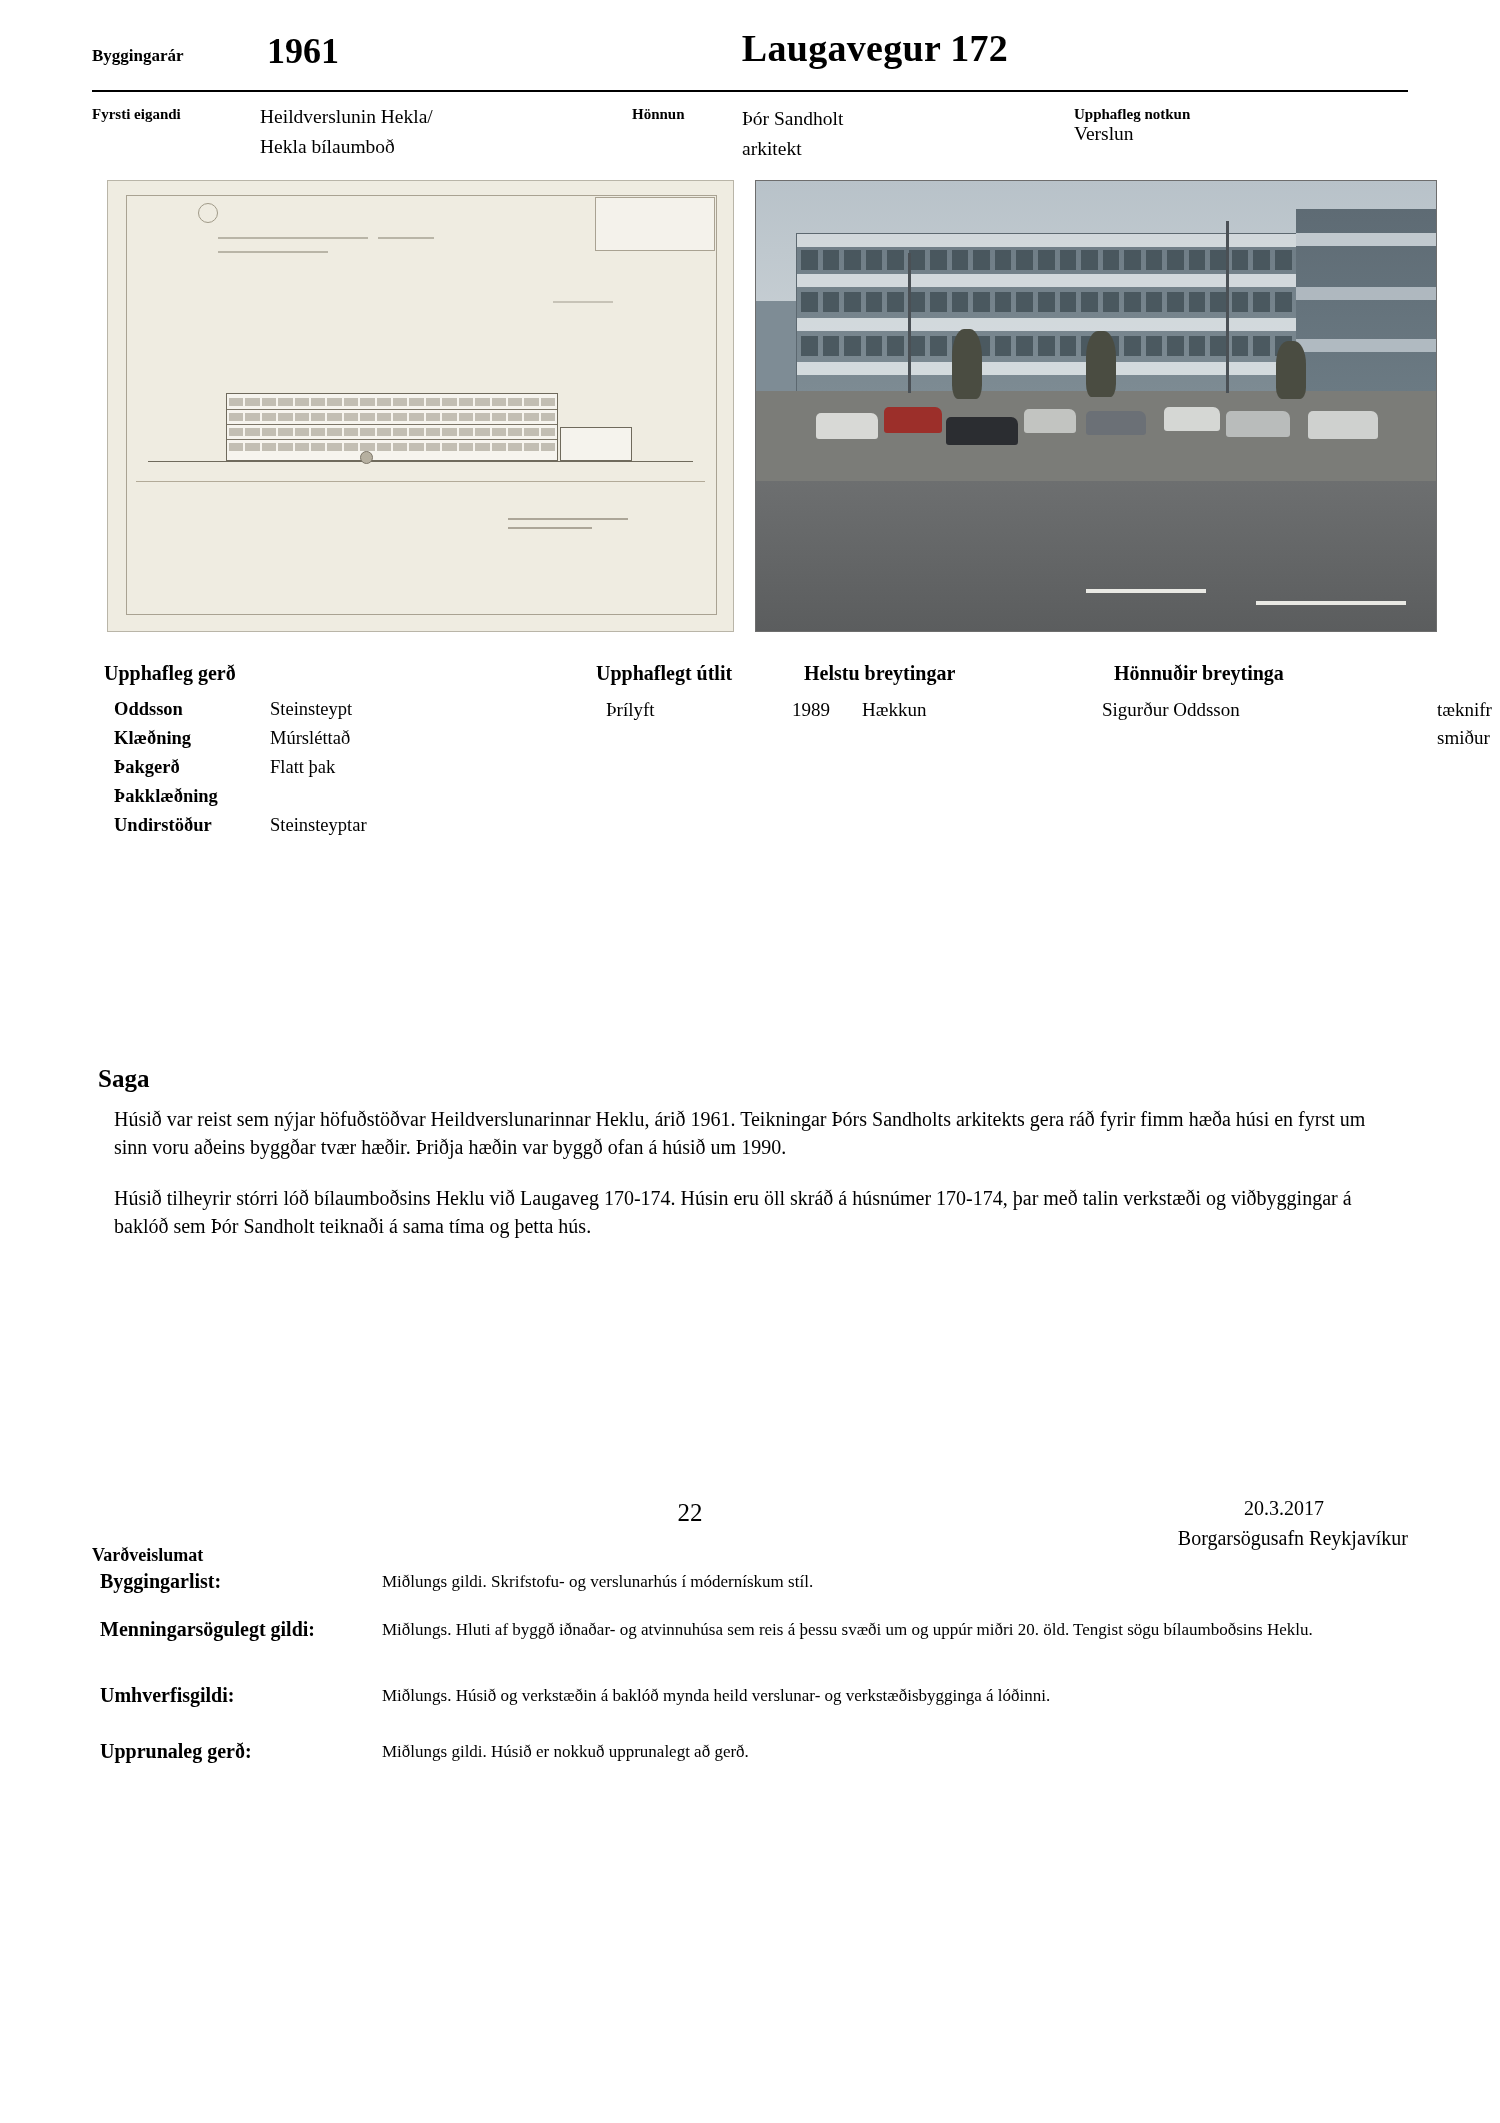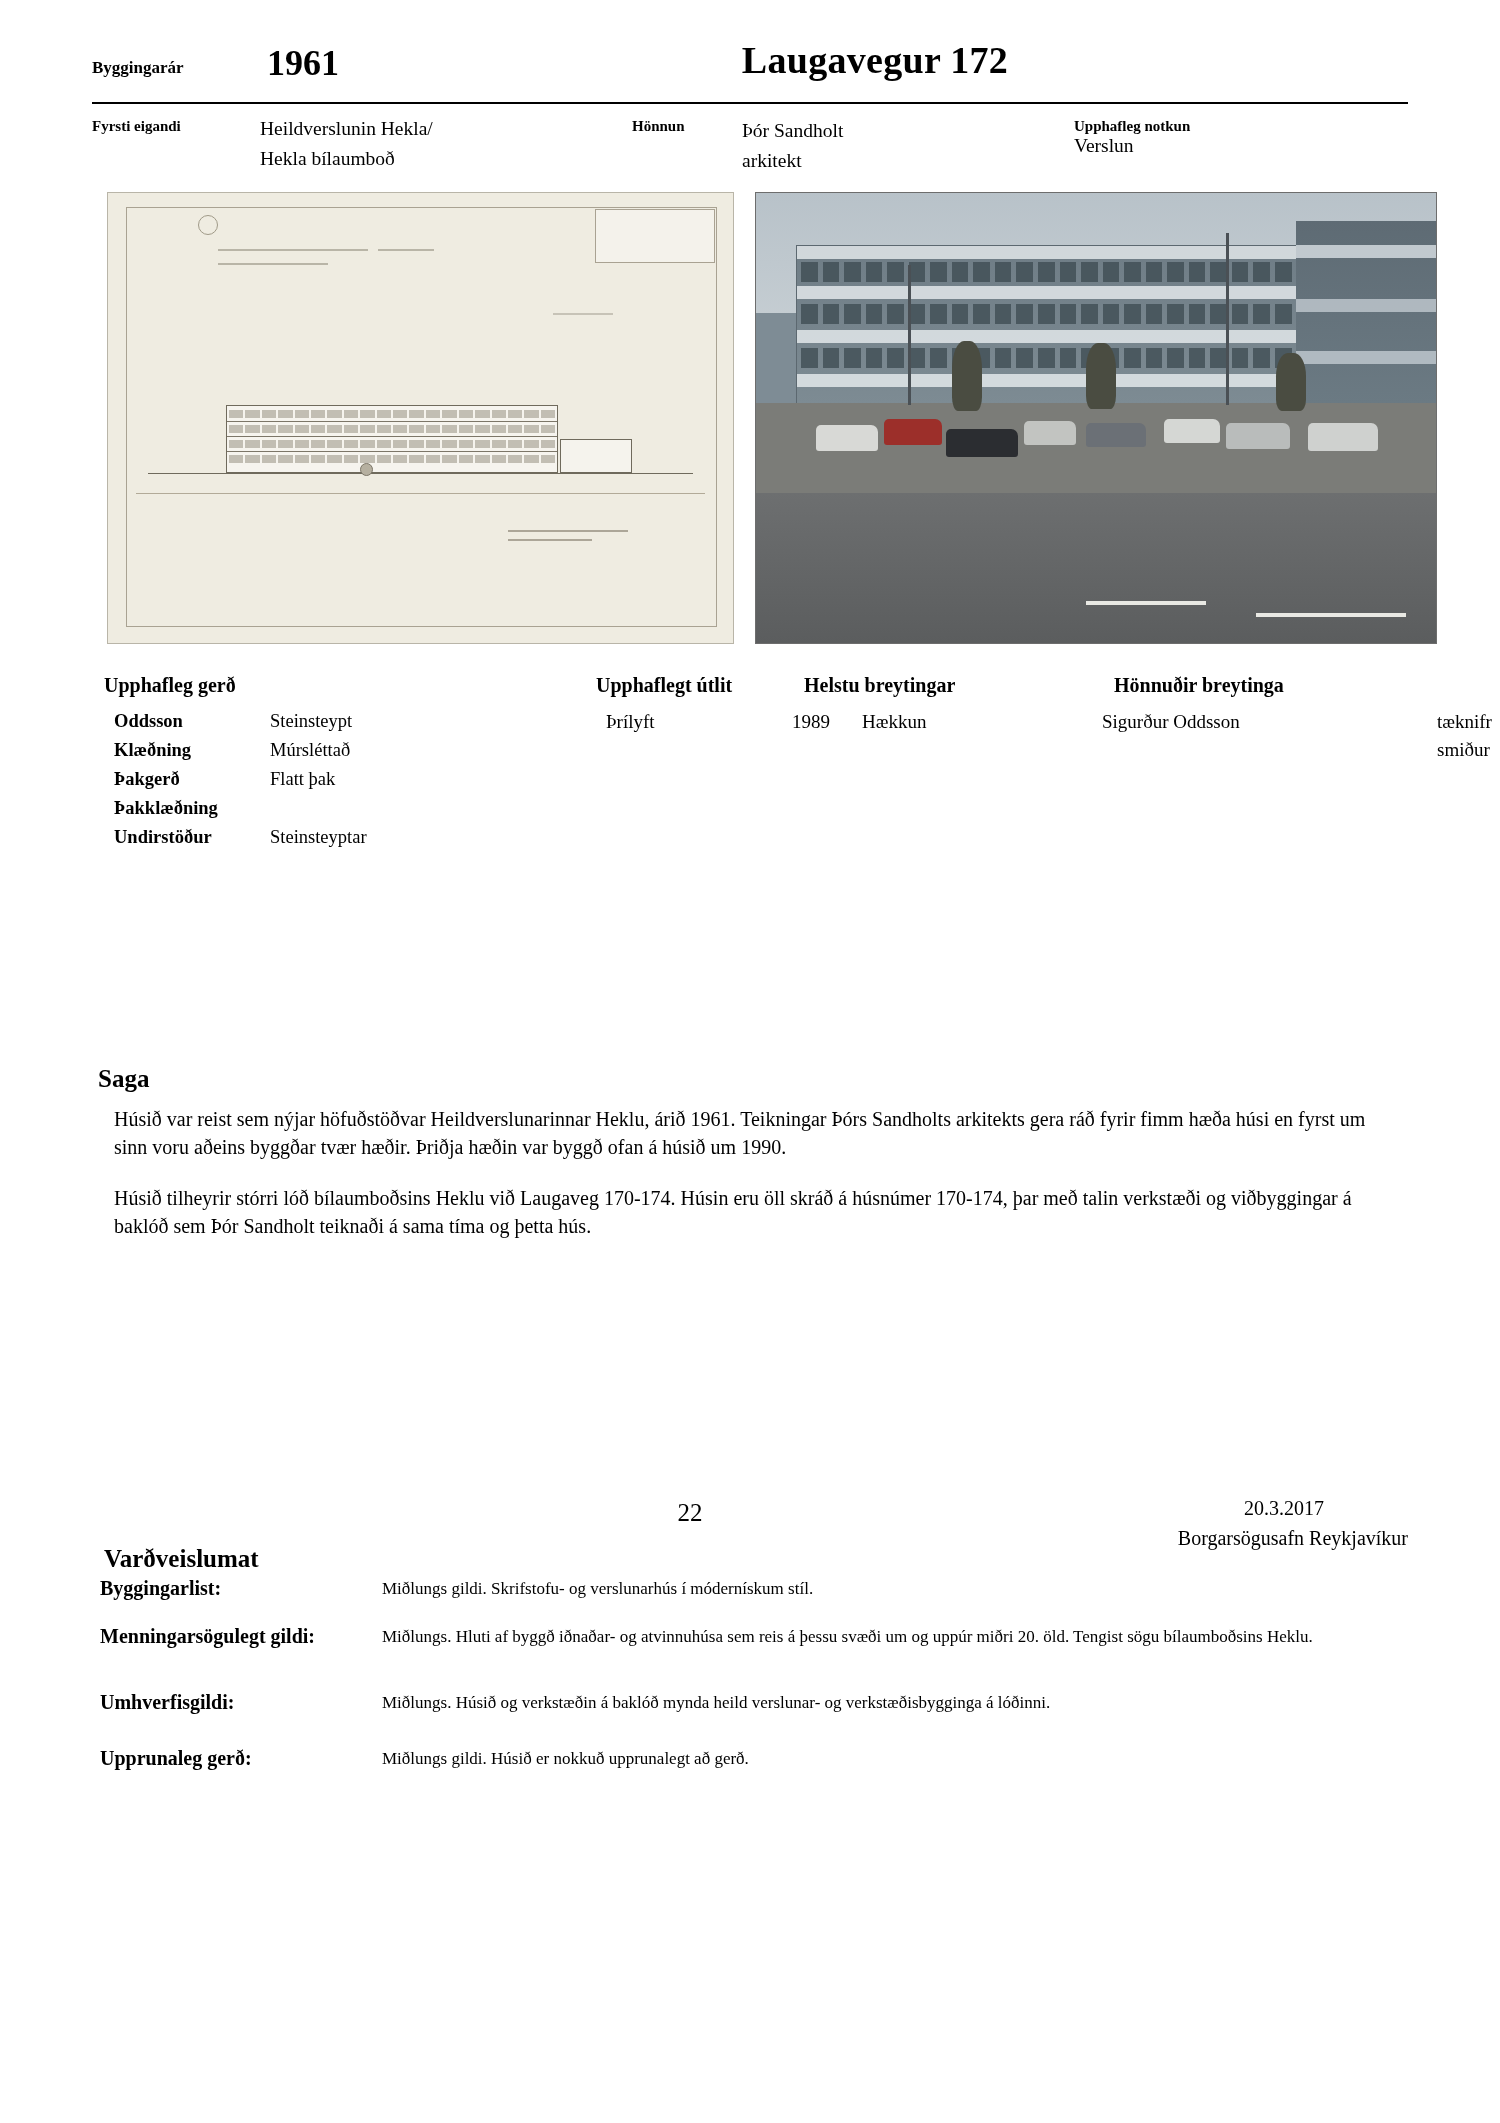--- a/index.html
+++ b/index.html
@@ -13,21 +13,21 @@
     font-family: "Liberation Serif", serif;
     color: #000000;
     position: relative;
     overflow: hidden;
   }
   .page {
     position: relative;
     width: 1500px;
     height: 1605px;
     box-sizing: border-box;
-    padding: 12px 92px;
+    padding: 0 92px;
   }
 
   
   .header-row {
     position: relative;
     height: 86px;
   }
   .byggingarar-label {
     position: absolute;
     left: 0;
@@ -321,22 +321,22 @@
   }
 
   
   .vard {
     position: absolute;
     left: 92px;
     right: 92px;
     top: 1545px;
   }
   .vard h2 {
-    margin: 0 0 4px 12px;
-    font-size: 25px;
+    margin: 0 0 4px 0;
+    font-size: 18px;
     font-weight: bold;
   }
   .vard-row {
     position: relative;
     margin-bottom: 22px;
     min-height: 26px;
   }
   .vard-key {
     position: absolute;
     left: 8px;

